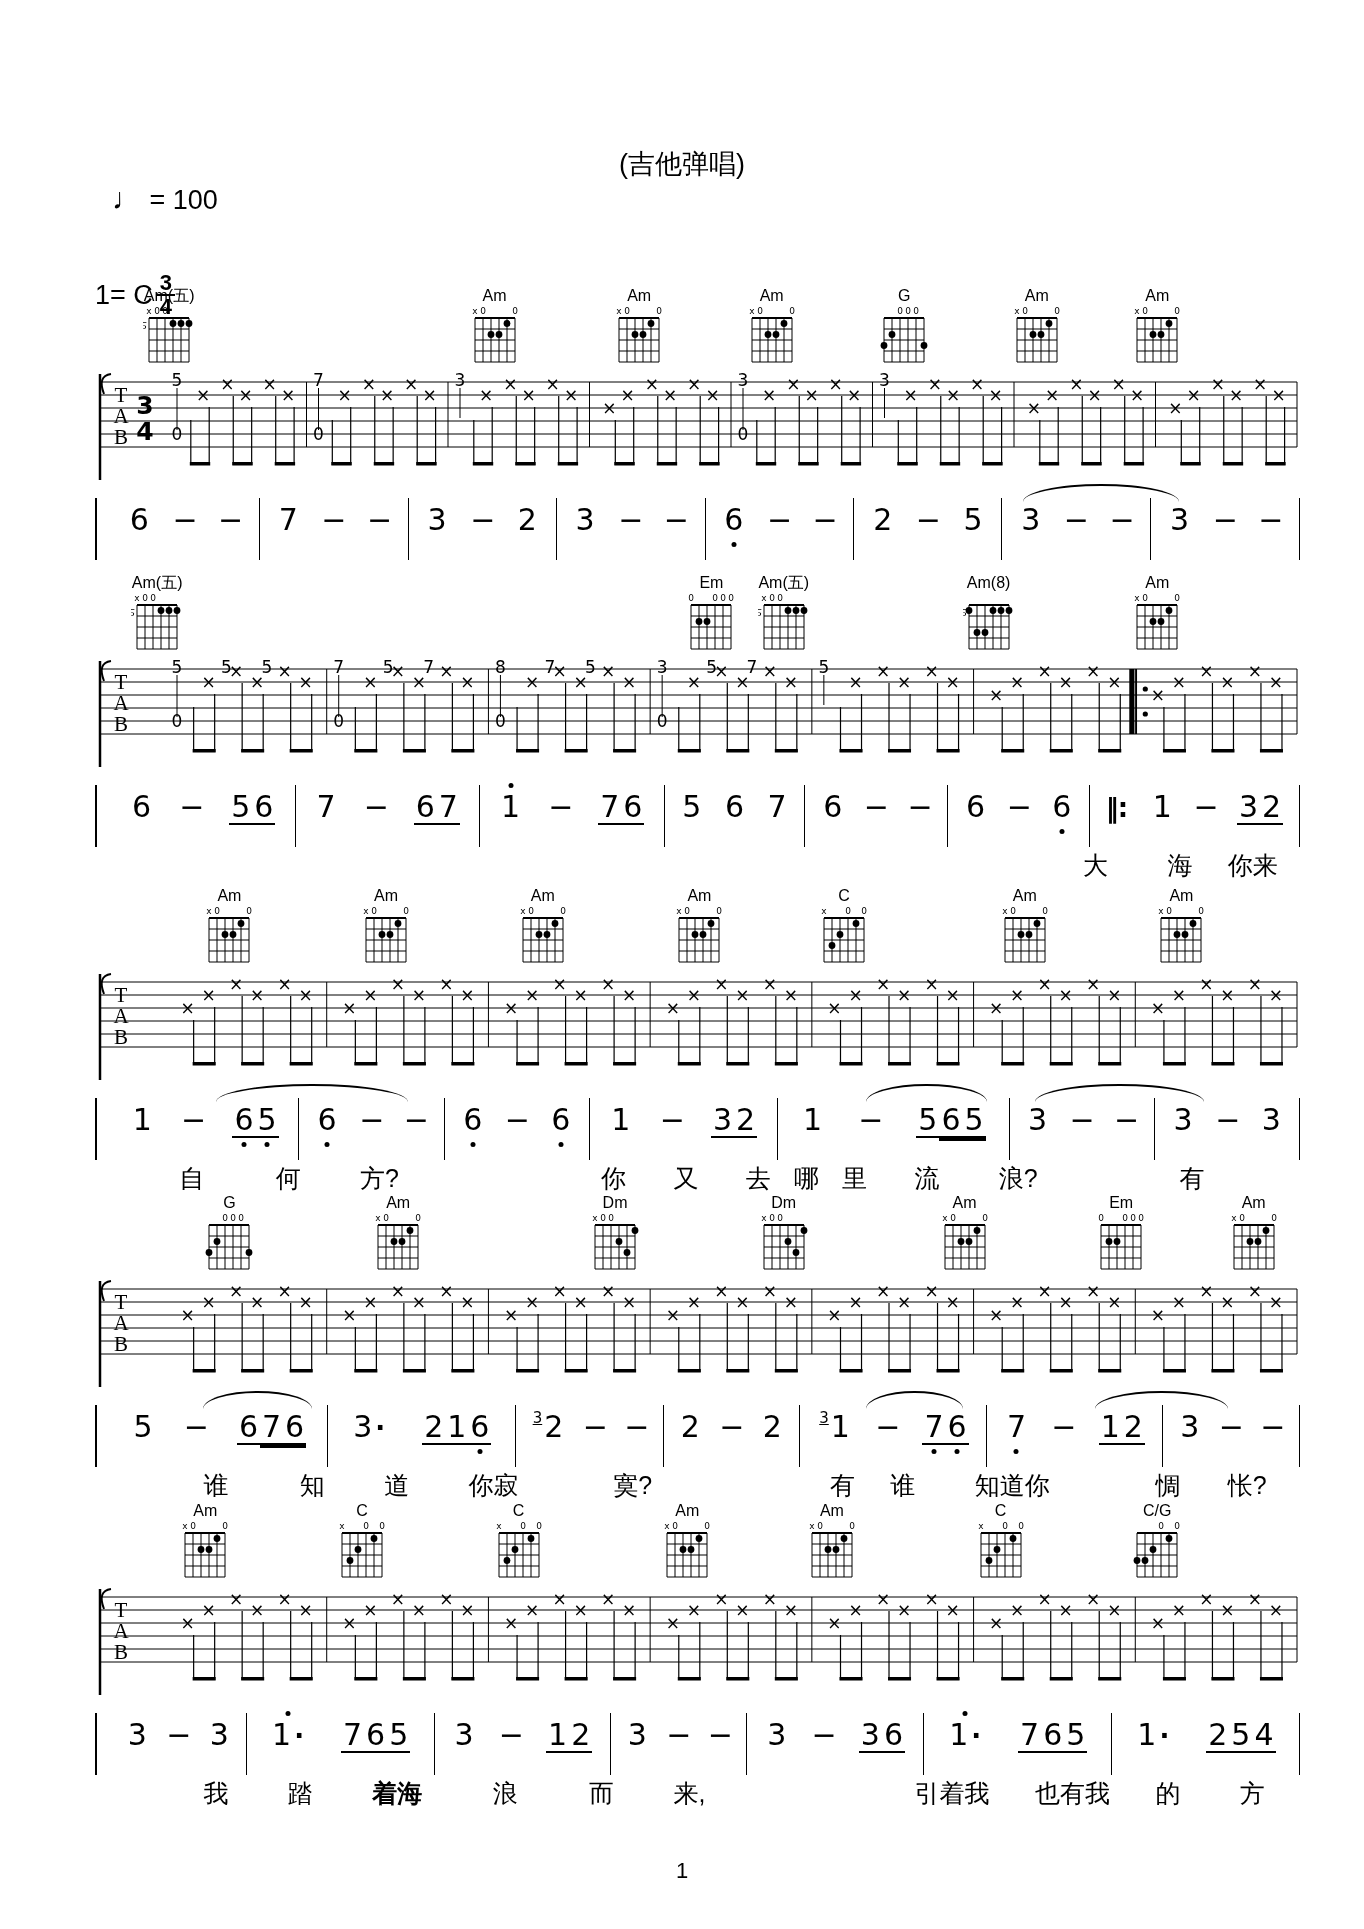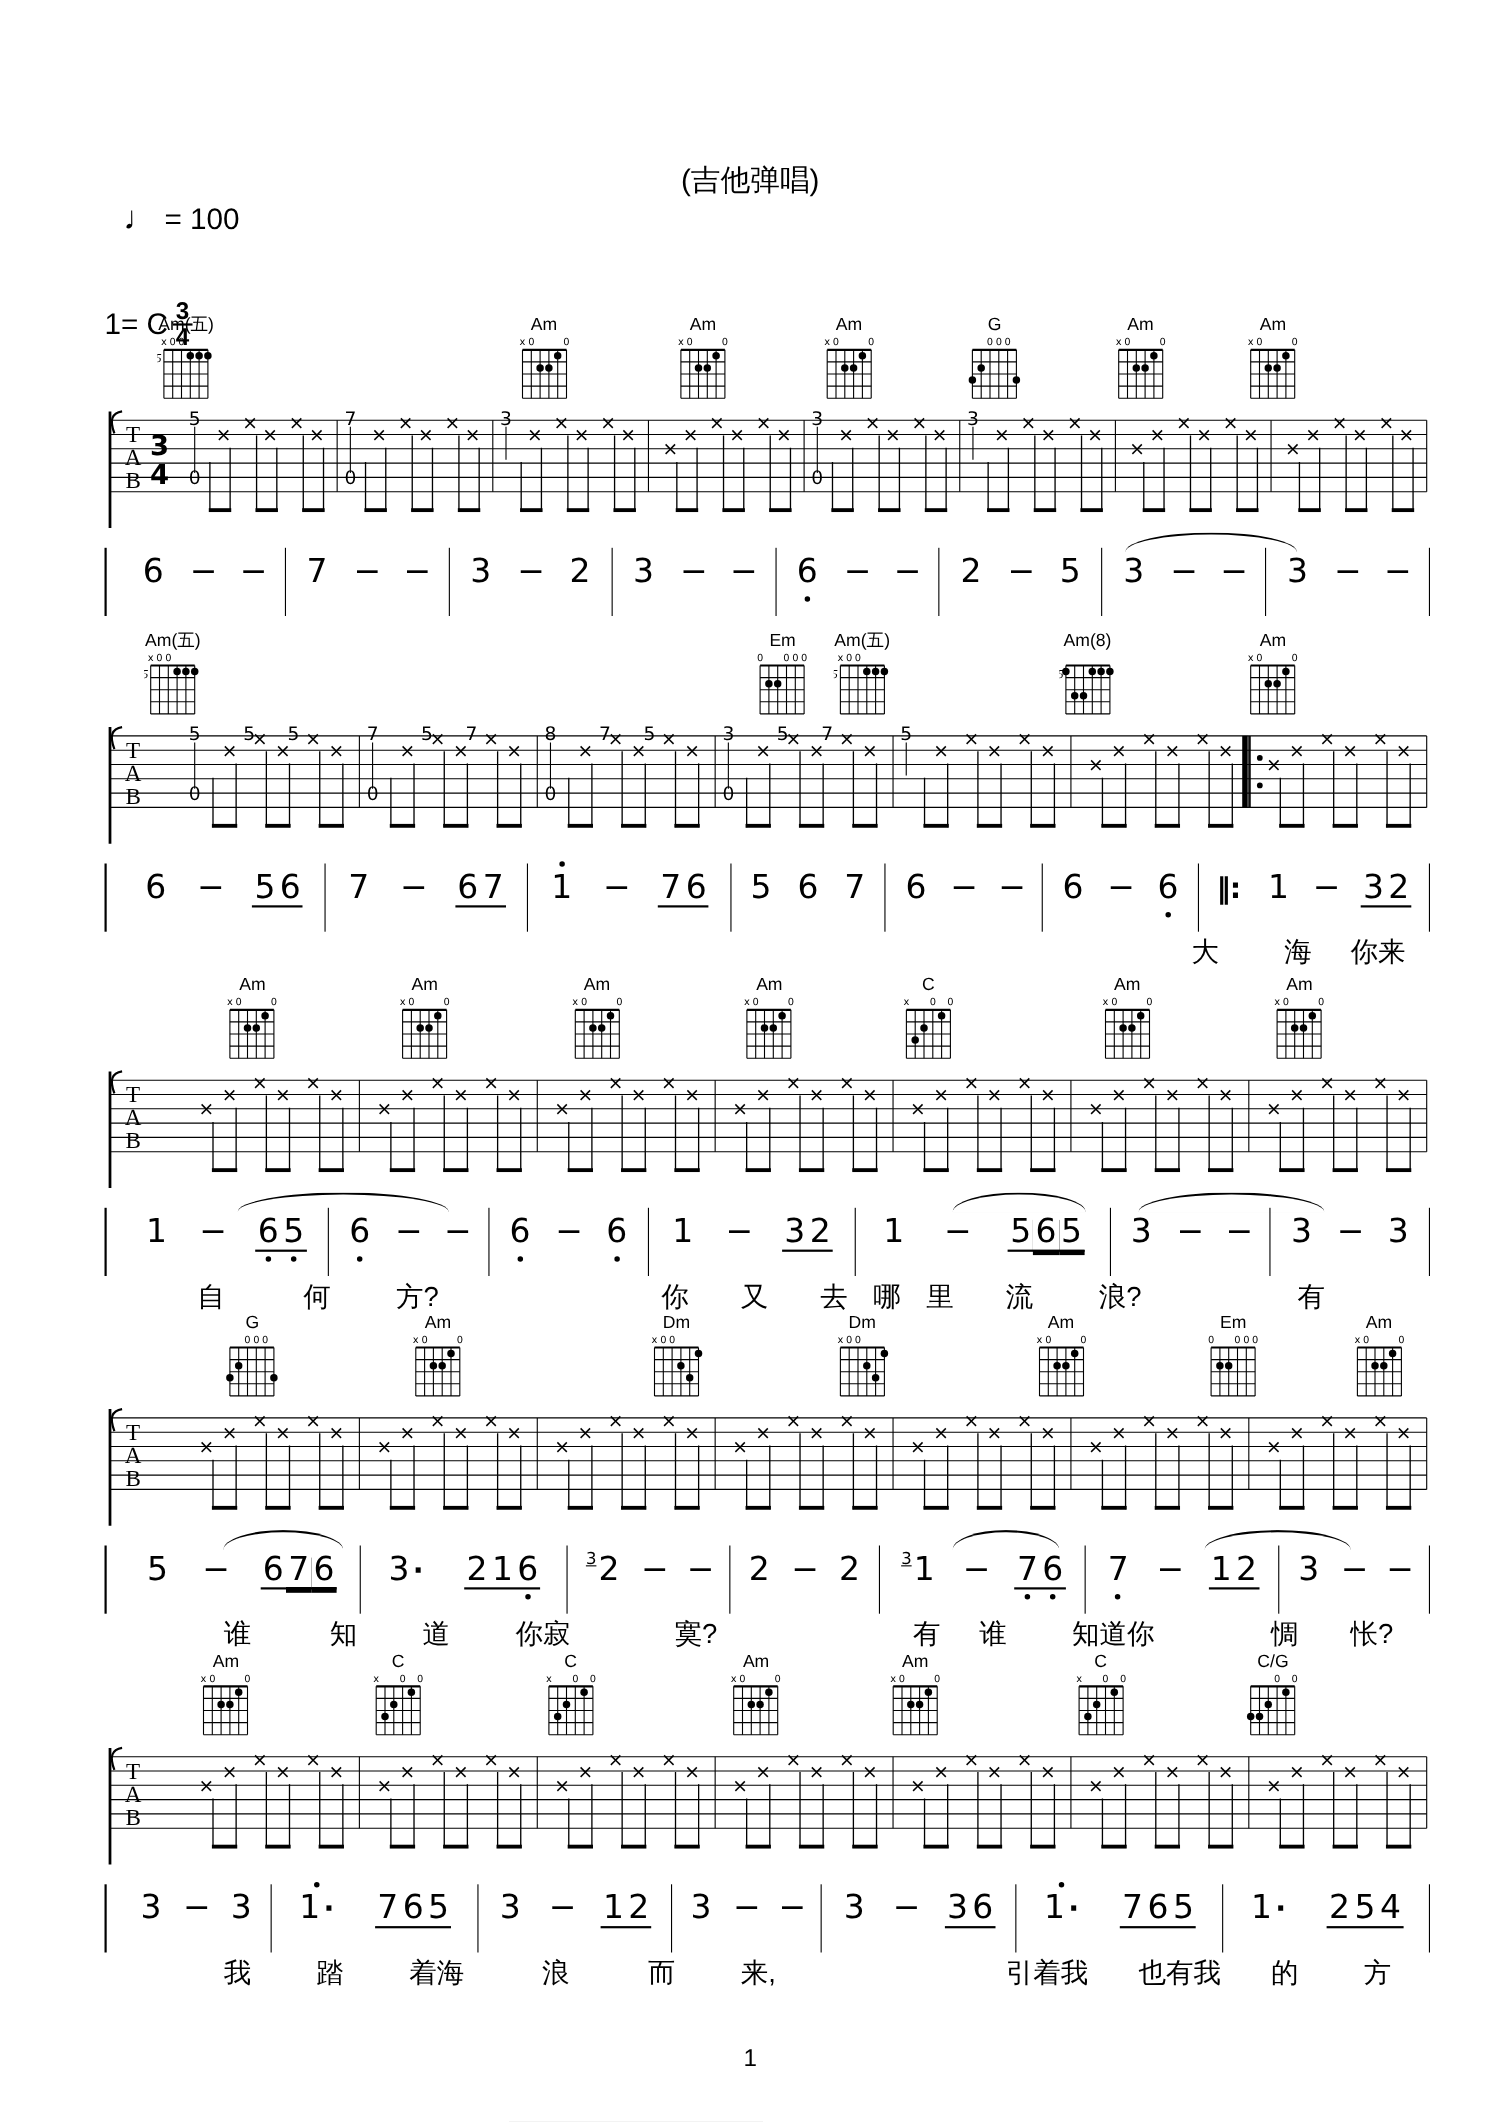--- a/index.html
+++ b/index.html
@@ -1664,21 +1664,21 @@
             <span class="grp">
               <span class="note">2</span>
               <span class="note">5</span>
               <span class="note">4</span>
             </span>
           </div>
         </div>
         <div class="lyrrow">
           <span class="lyr" style="left: 9%;">我</span>
           <span class="lyr" style="left: 16%;">踏</span>
-          <span class="lyr" style="left: 23%;">着海</span>
+          <span class="lyr" style="left: 23%; font-weight: bold;">着海</span>
           <span class="lyr" style="left: 33%;">浪</span>
           <span class="lyr" style="left: 41%;">而</span>
           <span class="lyr" style="left: 48%;">来,</span>
           <span class="lyr" style="left: 68%;">引着我</span>
           <span class="lyr" style="left: 78%;">也有我</span>
           <span class="lyr" style="left: 88%;">的</span>
           <span class="lyr" style="left: 95%;">方</span>
         </div>
       </div>
     </div>

